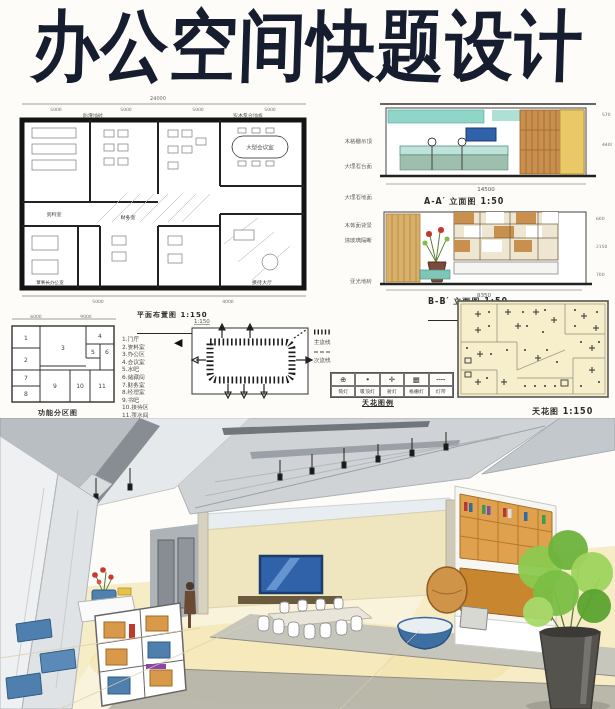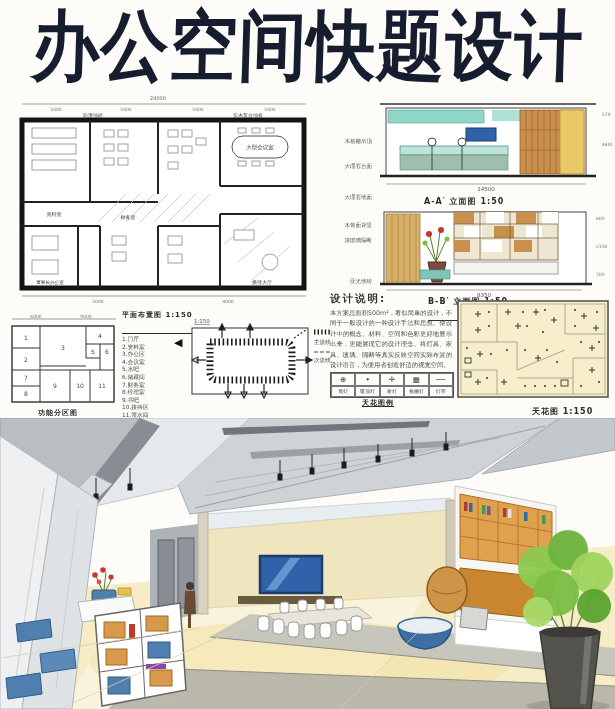--- a/index.html
+++ b/index.html
@@ -244,21 +244,21 @@
       <text x="20" y="66">7</text>
       <text x="20" y="82">8</text>
       <text x="49" y="74">9</text>
       <text x="74" y="74">10</text>
       <text x="96" y="74">11</text>
     </g>
   </svg>
   <div class="abs cap" style="left:38px;top:408px;font-size:7px;text-align:center;">功能分区图</div>
 
   <div class="abs" style="left:122px;top:310px;">
-    <div class="cap" style="font-size:7px;">平面布置图 1:150</div>
+    <div class="cap" style="font-size:7px;margin-left:15px;">平面布置图 1:150</div>
     <div class="roomlist" style="margin-top:2px;">
       <span>1.门厅</span>
         <span>2.资料室</span>
       <span>3.办公区</span>
         <span>4.会议室</span>
       <span>5.水吧</span>
         <span>6.储藏间</span>
       <span>7.财务室</span>
         <span>8.经理室</span>
       <span>9.书吧</span>
@@ -292,24 +292,20 @@
       <line x1="106" y1="24" x2="118" y2="16" stroke-dasharray="2 2"></line>
     </g>
     <g>
       <line x1="126" y1="18" x2="144" y2="18" stroke="#1d1d1d" stroke-width="5" stroke-dasharray="1.4 2.2"></line>
       <text x="126" y="30" font-size="5.5" fill="#444">主流线</text>
       <line x1="126" y1="38" x2="144" y2="38" stroke="#444" stroke-width="1.2" stroke-dasharray="4 2"></line>
       <text x="126" y="48" font-size="5.5" fill="#444">次流线</text>
     </g>
   </svg>
 
-  <div class="abs noteblock" style="left:330px;top:292px;">
-    <h4>设计说明:</h4>
-    <p>本方案总面积500m²，看似简单的设计，不同于一般设计的一种设计手法和思想。使设计中的概念、材料、空间和色彩更好地显示出来，更能展现它的设计理念。将灯具、家具、玻璃、隔断等真实反映空间实际布置的设计语言，为使用者创造舒适的视觉空间。</p>
-  </div>
   <div class="abs legend-table" style="left:330px;top:372px;">
     <div class="legend-sym">⊕</div>
     <div class="legend-sym">•</div>
     <div class="legend-sym">✛</div>
     <div class="legend-sym">▦</div>
     <div class="legend-sym">╌╌</div>
     <div class="legend-lab">筒灯</div>
     <div class="legend-lab">吸顶灯</div>
     <div class="legend-lab">射灯</div>
     <div class="legend-lab">格栅灯</div>

